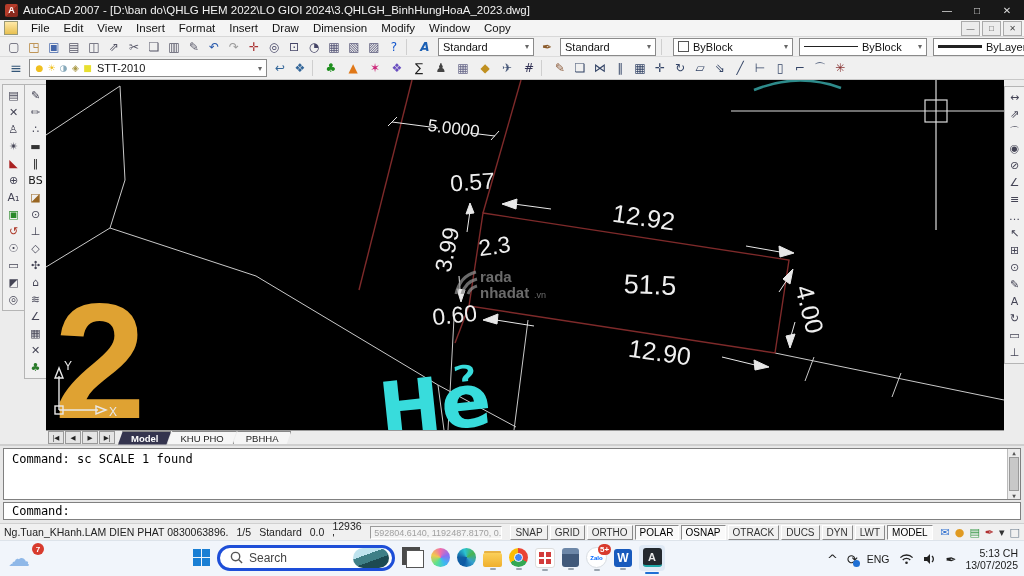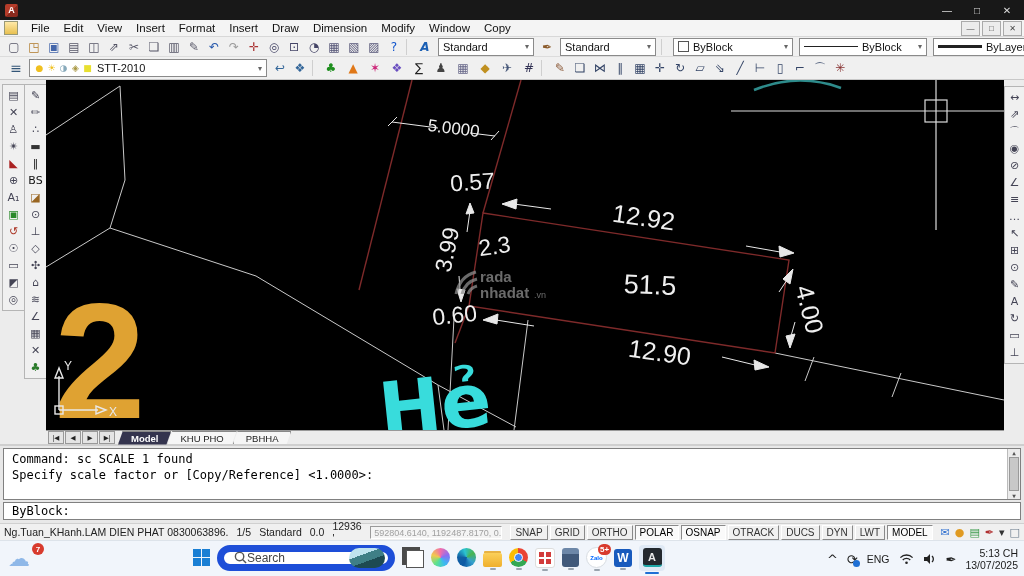--- a/index.html
+++ b/index.html
@@ -82,22 +82,22 @@
   .badge{position:absolute;border-radius:50%;background:#d83b2e;color:#fff;font-size:8px;font-weight:bold;
     display:flex;align-items:center;justify-content:center;}
   .wbadge{right:-2px;top:-2px;width:12px;height:12px;}
   .tb-center{position:absolute;left:193px;top:2px;height:32px;display:flex;align-items:center;gap:7px;}
   .tb-item{display:flex;flex-direction:column;align-items:center;gap:1px;position:relative;}
   .ind{width:6px;height:2px;border-radius:1px;background:#9aa4af;}
   .ind.none{background:transparent;}
   .ind.active{width:14px;background:#1f6fd4;}
   .start-grid{width:17px;height:17px;display:grid;grid-template-columns:8px 8px;grid-template-rows:8px 8px;gap:1px;}
   .start-grid span{background:#1a7fd4;}
-  .search-pill{width:178px;height:26px;border-radius:13px;background:#fff;border:7px solid #1d4ed8;display:flex;
-    align-items:center;padding:0 3px 0 10px;font-size:12px;color:#444;box-sizing:border-box;}
+  .search-pill{width:178px;height:26px;border-radius:13px;background:#fff;border:3px solid #1d4ed8;display:flex;
+    align-items:center;padding:0 3px 0 10px;gap:6px;font-size:12px;color:#444;box-sizing:border-box;}
   .bing-img{margin-left:auto;width:36px;height:20px;border-radius:10px;
     background:linear-gradient(160deg,#bfe3ee 0 35%,#3f7f86 35% 60%,#1d4a52 60% 100%);}
   .tv-icon{width:16px;height:16px;background:#fff;border:1px solid #555;box-shadow:-4px -3px 0 #4a4a4a;margin:3px 0 0 4px;}
   .copilot{width:19px;height:19px;border-radius:50%;
     background:conic-gradient(#f26dab,#8a6df2,#39b9f2,#5ce28e,#f2c94c,#f26dab);}
   .edge{width:19px;height:19px;border-radius:50%;
     background:conic-gradient(from 200deg,#0c59a4,#115ea3,#2bc3d2,#49b451,#35a1cf,#0c59a4);}
   .folder{width:19px;height:14px;border-radius:2px;background:linear-gradient(#fbd05a,#efaf2d);
     box-shadow:0 -3px 0 -1px #e8b344;margin-top:4px;}
   .chrome{width:19px;height:19px;border-radius:50%;position:relative;
@@ -122,20 +122,21 @@
   .lang{font-size:10.5px;}
   .clock{font-size:10.5px;text-align:right;line-height:12px;}
 </style>
 </head>
 <body>
 
 <div class="screen">
 
   <div class="titlebar">
     <span class="acad-logo">A</span>
+    <span>AutoCAD 2007 - [D:\ban do\QHLG HEM 2022\LO GIOI 2024\3.QHLGH_BinhHungHoaA_2023.dwg]</span>
     <span class="win-btns">
       <span class="win-btn">—</span>
       <span class="win-btn">□</span>
       <span class="win-btn">✕</span>
     </span>
   </div>
 
   <div class="menubar">
     <span class="doc-ico"></span>
     <span style="display:flex">
@@ -419,29 +420,28 @@
           <span class="tab">KHU PHO</span>
           <span class="tab">PBHHA</span>
         </span>
     </div>
   </div>
 
   <div class="cmdwin">
     <div class="cmdhist">
       <span style="display:block">
           <span class="cmdline">Command: sc SCALE 1 found</span>
-          <span class="cmdline">Specify scale factor or [Copy/Reference] &lt;1.0000&gt;:</span>
         </span>
       <div class="cscroll">
         <span>▲</span>
         <span class="cthumb"></span>
         <span>▼</span>
       </div>
     </div>
-    <div class="cmdprompt">ByBlock:</div>
+    <div class="cmdprompt">Command:</div>
   </div>
 
   <div class="statusbar">
     <span class="sb-user">Ng.Tuan_KHanh.LAM DIEN PHAT 0830063896.</span>
     <span>1/5</span>
     <span>Standard</span>
     <span>0.0</span>
     <span>12936 '</span>
     <span class="sb-coords">592804.6140, 1192487.8170, 0.0000</span>
     <span class="toggles">

